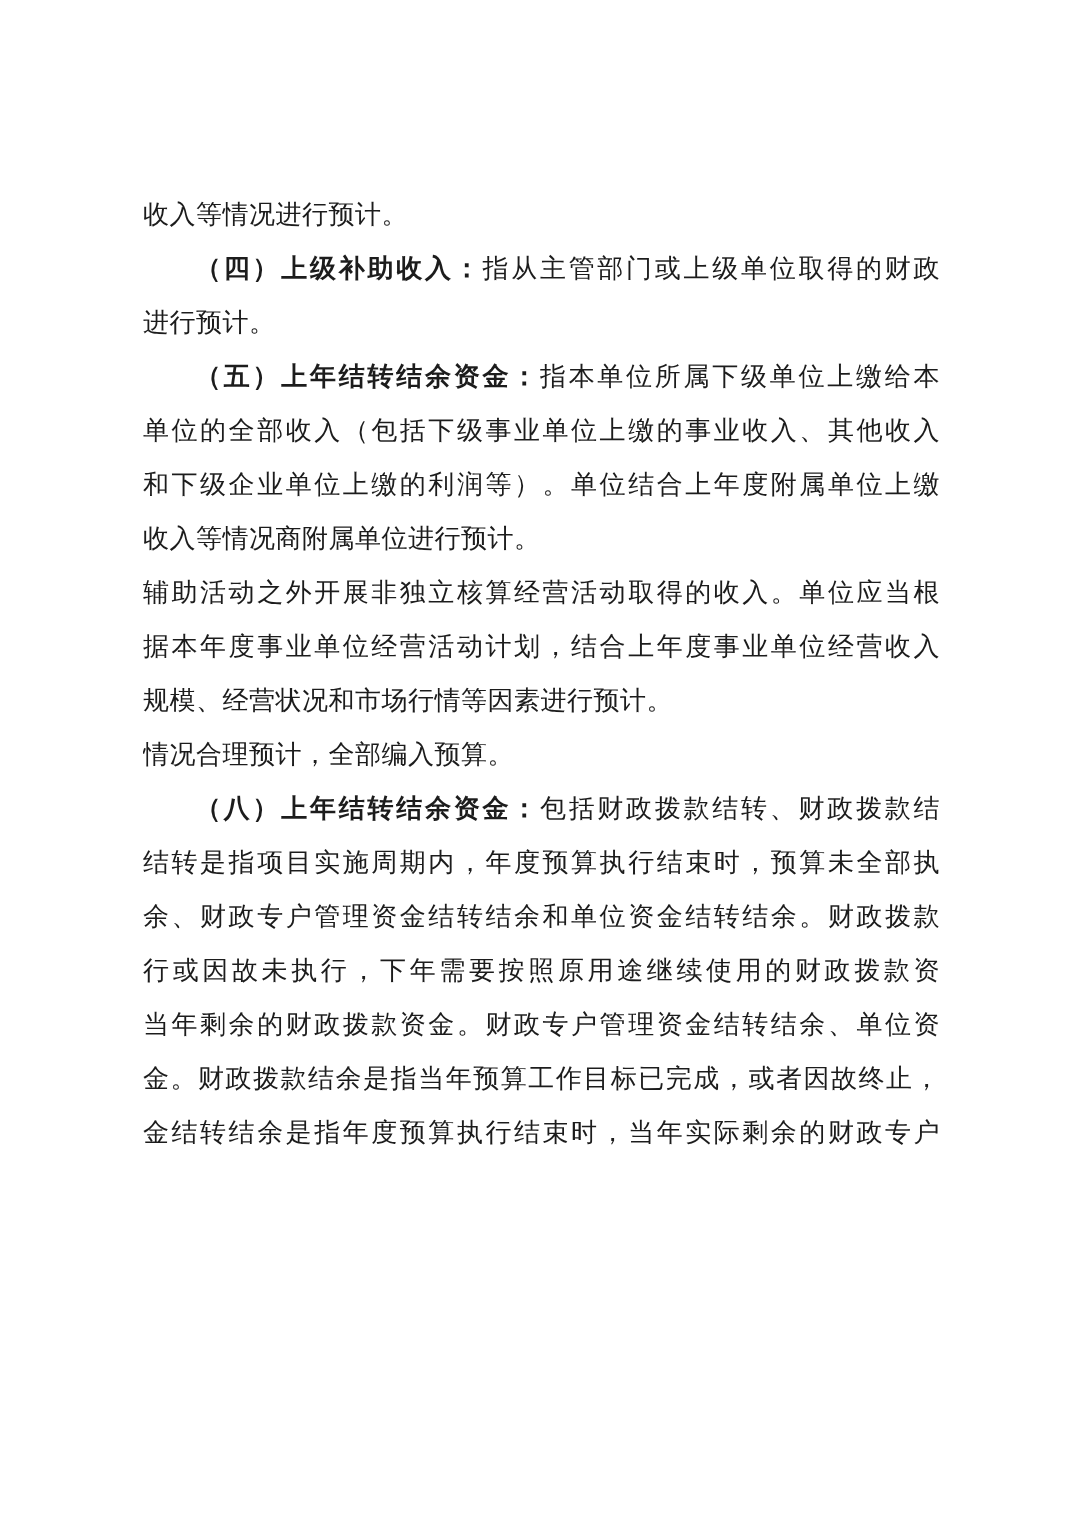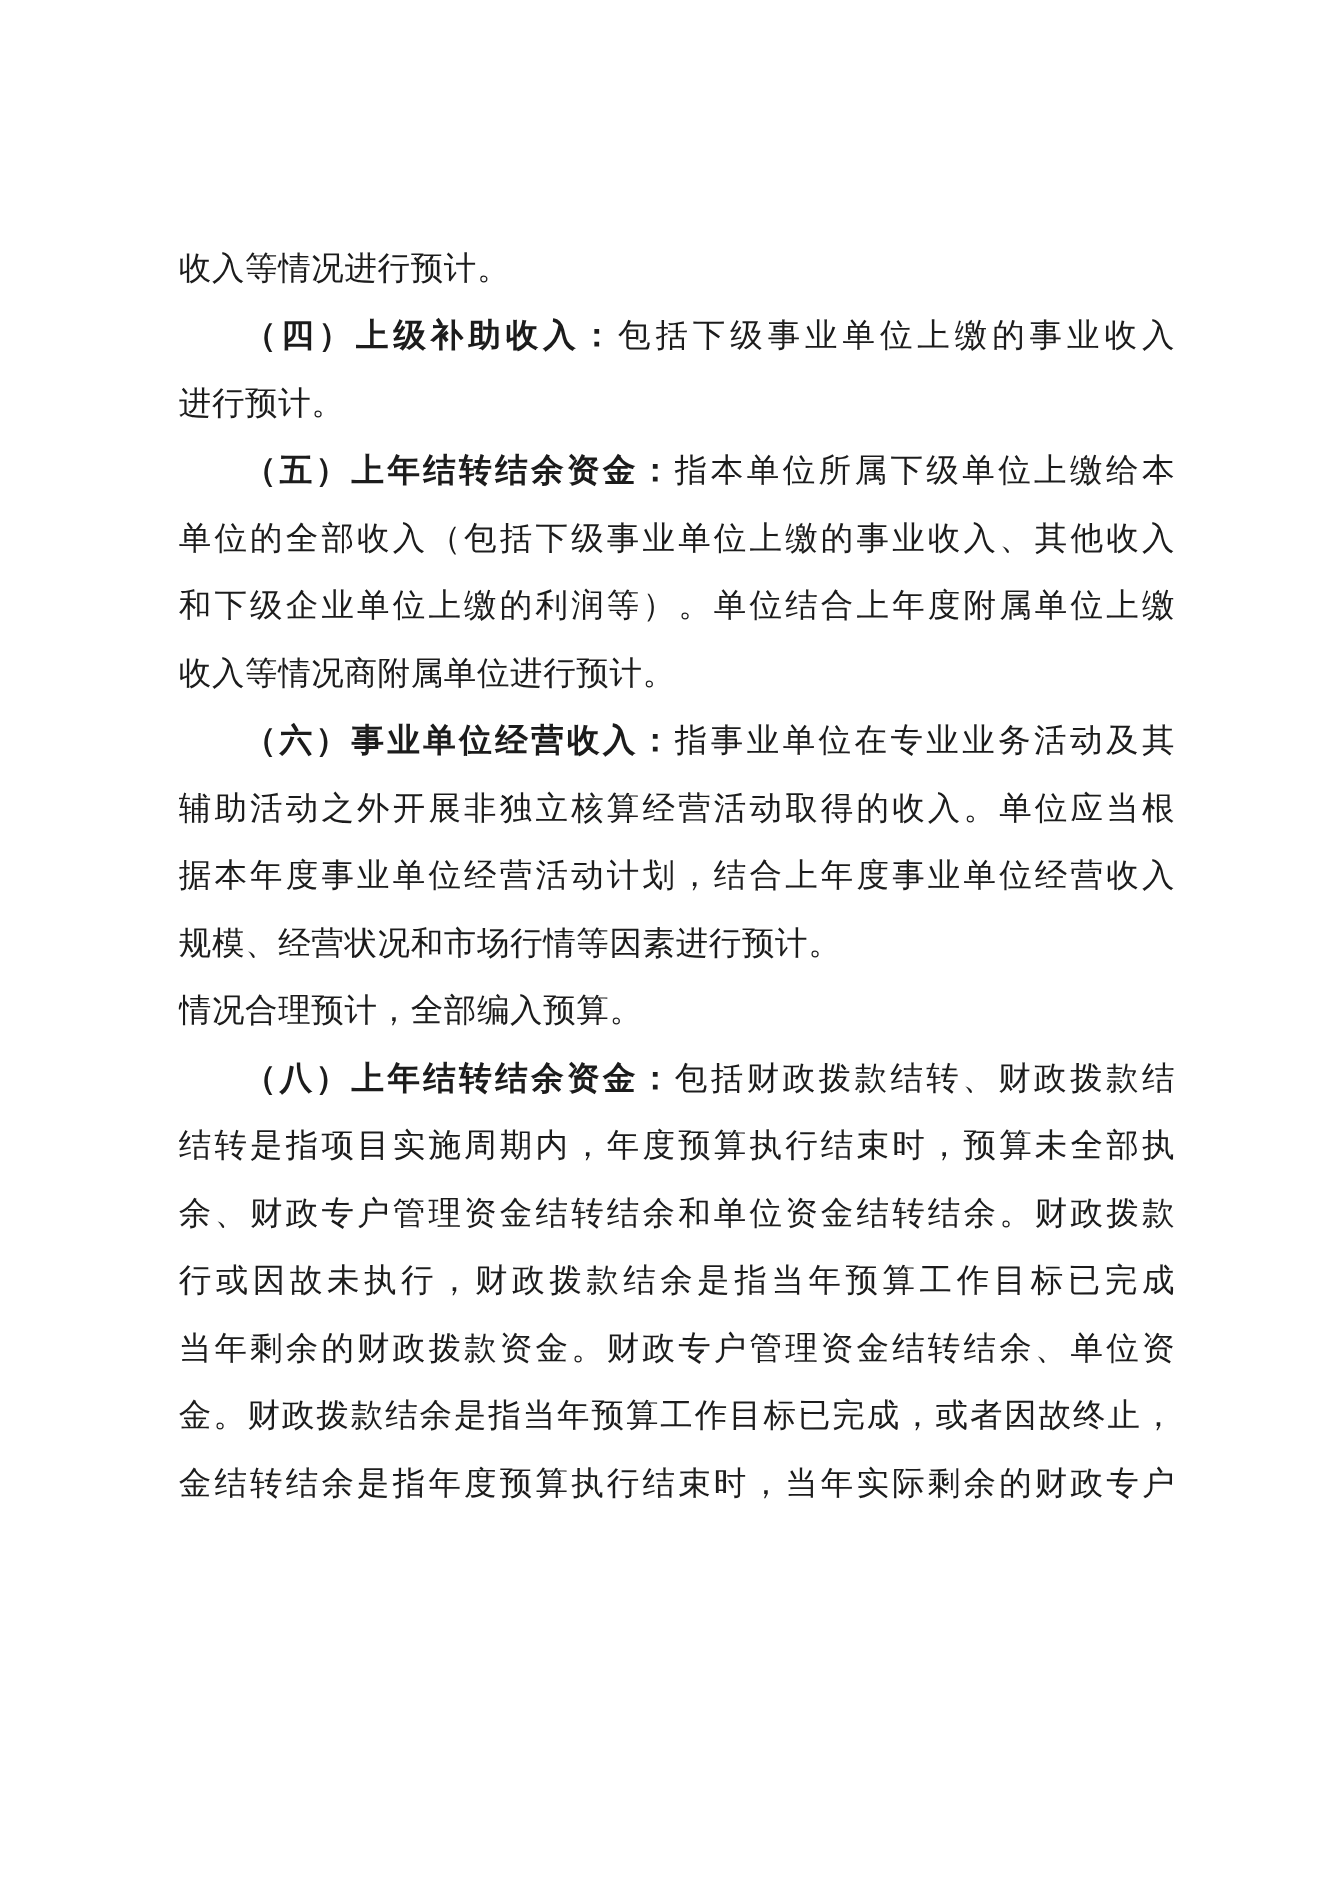--- a/index.html
+++ b/index.html
@@ -49,37 +49,36 @@
   }
 </style>
 </head>
 <body>
 
 <div class="page">
   <div class="text-block">
 
     <div class="line end"><span>收入等情况进行预计。</span></div>
 
-    <div class="line full indent"><span class="lead">（四）上级补助收入：</span><span>包括下级事业单位上缴的事业收入</span></div>
+    <div class="line full indent"><span class="lead">（四）上级补助收入：</span><span>指从主管部门或上级单位取得的财政</span></div>
     <div class="line end"><span>进行预计。</span></div>
 
     <div class="line full indent"><span class="lead">（五）上年结转结余资金：</span><span>指本单位所属下级单位上缴给本</span></div>
     <div class="line full"><span>单位的全部收入（包括下级事业单位上缴的事业收入、其他收入</span></div>
     <div class="line full"><span>和下级企业单位上缴的利润等）。单位结合上年度附属单位上缴</span></div>
     <div class="line end"><span>收入等情况商附属单位进行预计。</span></div>
 
-    <div class="line full indent"><span class="lead">（六）事业单位经营收入：</span><span>指事业单位在专业业务活动及其</span></div>
     <div class="line full"><span>辅助活动之外开展非独立核算经营活动取得的收入。单位应当根</span></div>
     <div class="line full"><span>据本年度事业单位经营活动计划，结合上年度事业单位经营收入</span></div>
     <div class="line end"><span>规模、经营状况和市场行情等因素进行预计。</span></div>
 
     <div class="line end"><span>情况合理预计，全部编入预算。</span></div>
 
     <div class="line full indent"><span class="lead">（八）上年结转结余资金：</span><span>包括财政拨款结转、财政拨款结</span></div>
     <div class="line full"><span>结转是指项目实施周期内，年度预算执行结束时，预算未全部执</span></div>
     <div class="line full"><span>余、财政专户管理资金结转结余和单位资金结转结余。财政拨款</span></div>
-    <div class="line full"><span>行或因故未执行，财政拨款结余是指当年预算工作目标已完成</span></div>
+    <div class="line full"><span>行或因故未执行，下年需要按照原用途继续使用的财政拨款资</span></div>
     <div class="line full"><span>当年剩余的财政拨款资金。财政专户管理资金结转结余、单位资</span></div>
     <div class="line full"><span>金。财政拨款结余是指当年预算工作目标已完成，或者因故终止，</span></div>
     <div class="line full"><span>金结转结余是指年度预算执行结束时，当年实际剩余的财政专户</span></div>
 
   </div>
 </div>
 
 </body></html>

